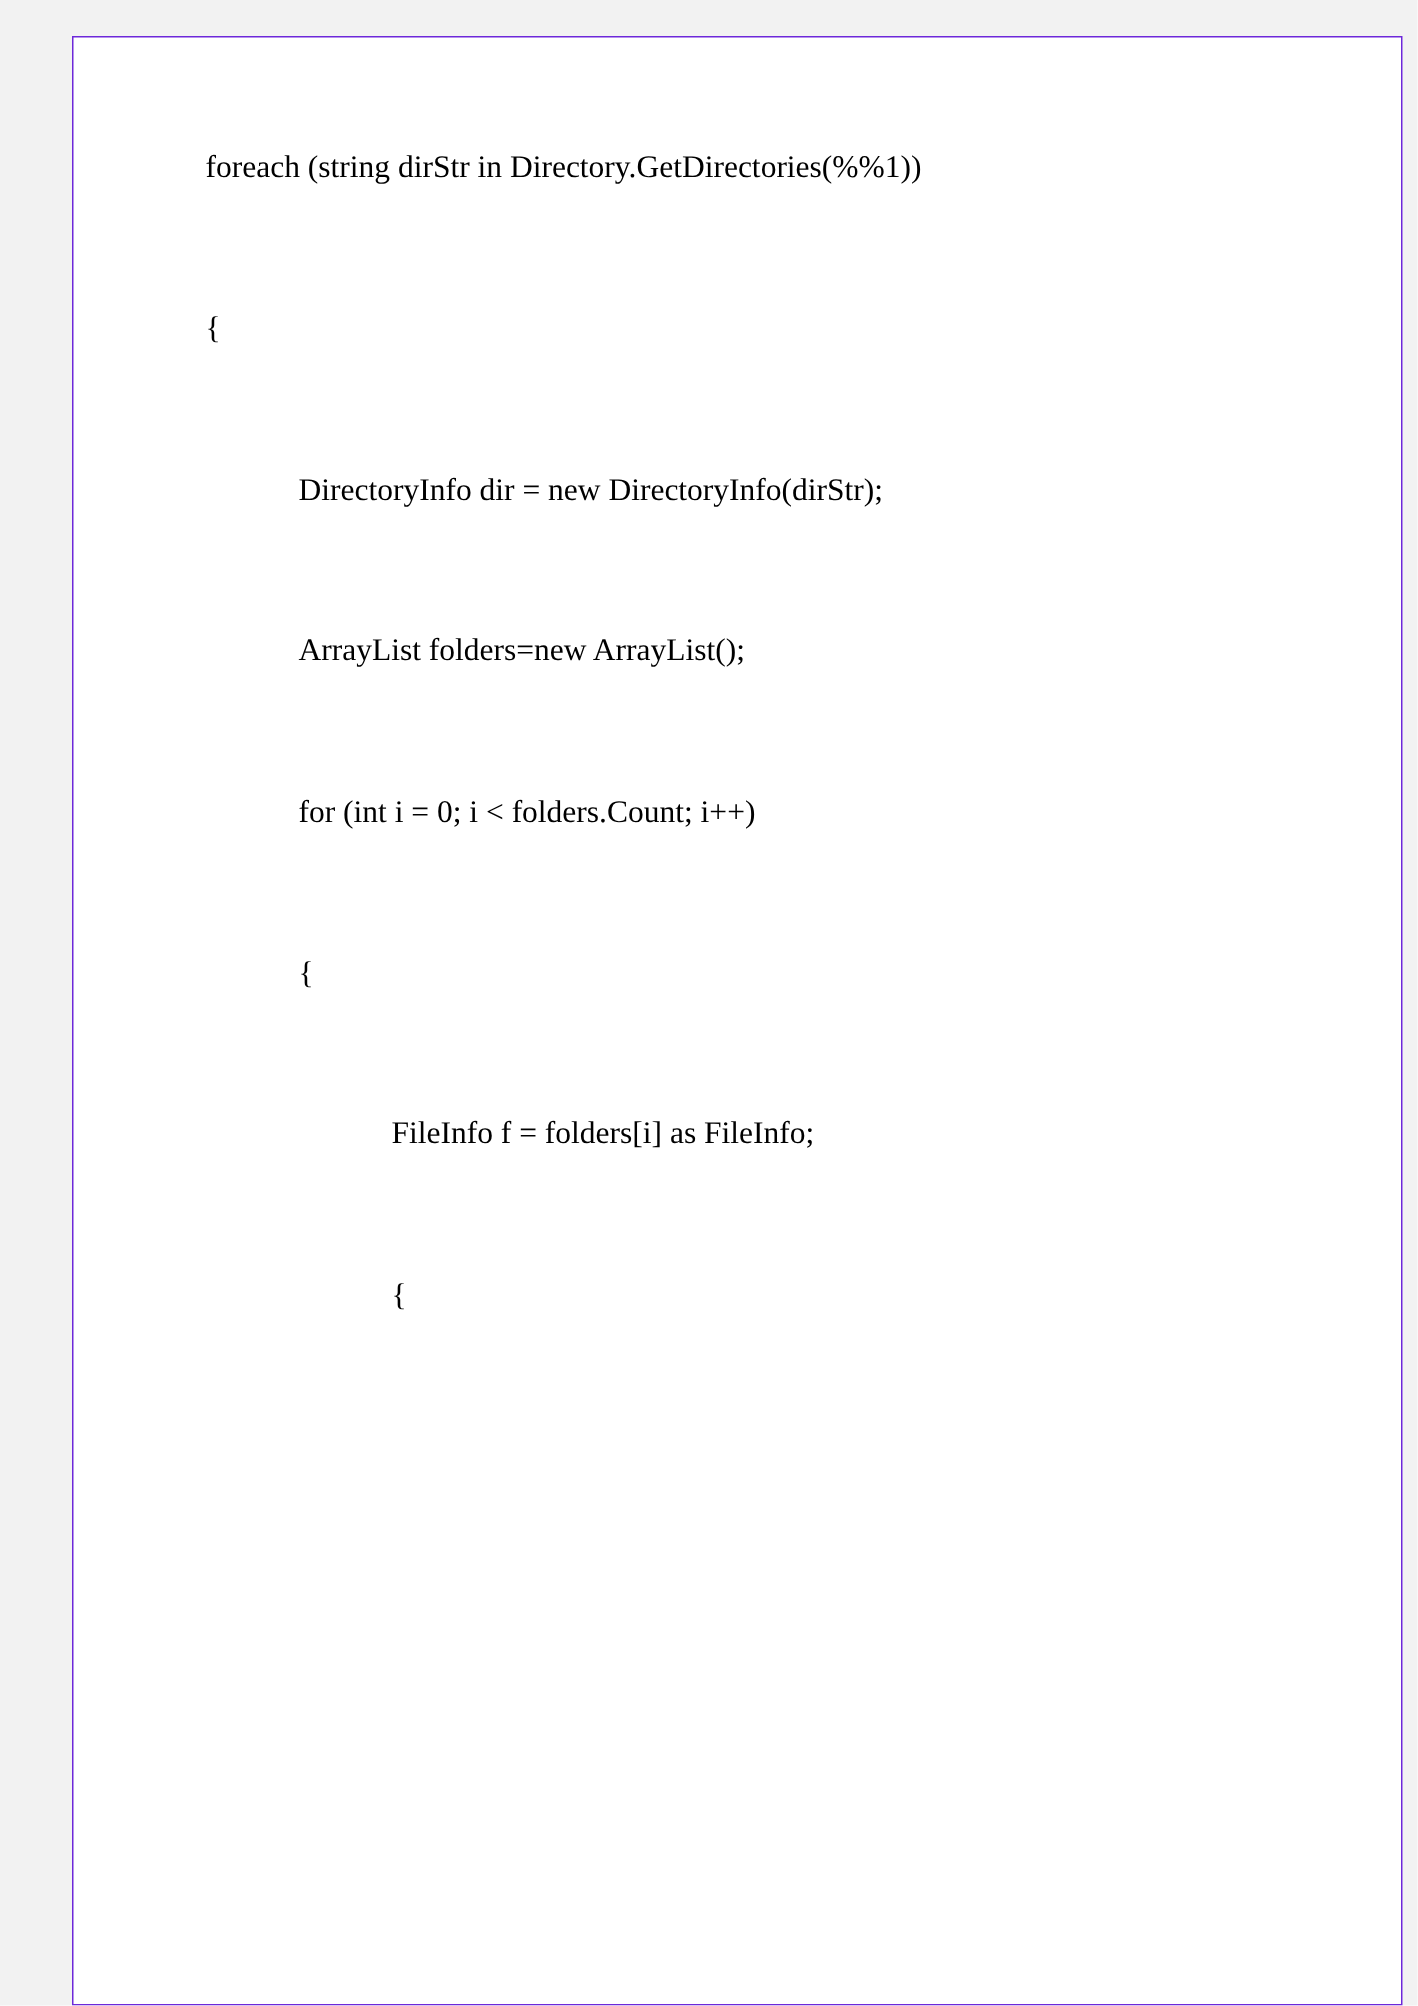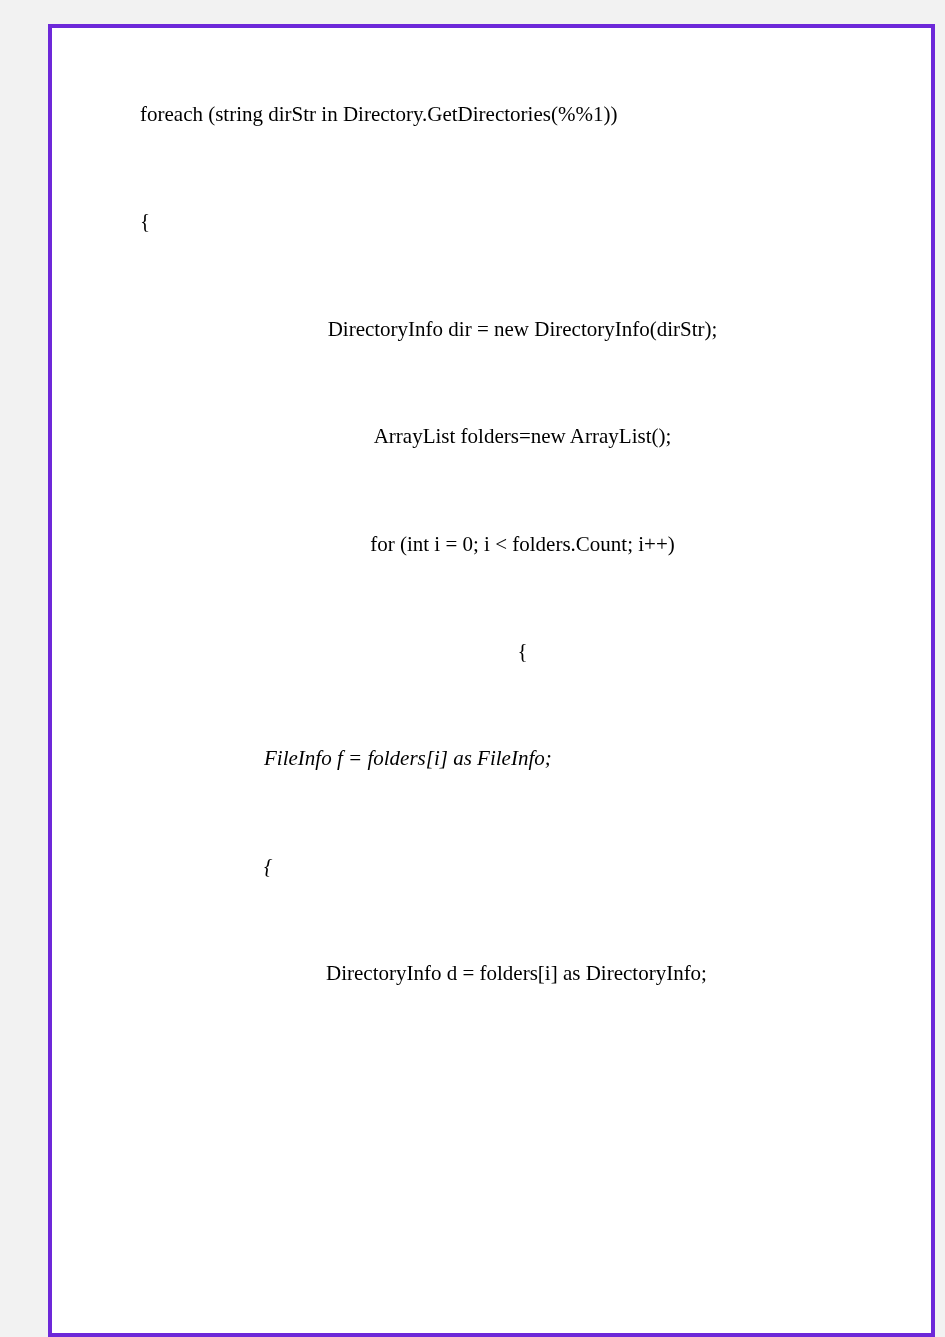--- a/index.html
+++ b/index.html
@@ -14,45 +14,44 @@
       position: relative;
       font-family: "Times New Roman", Times, serif;
     }
     .page {
       background: #ffffff;
       position: absolute;
       left: 48px;
       top: 24px;
       right: 10px;
       bottom: 0;
-      border: 4px solid #6d28d9;
+      border: 1px solid #6d28d9;
       padding: 72px 88px 72px 88px;
     }
     .code-line {
       font-size: 21px;
       color: #000000;
       line-height: 1.4;
       margin-bottom: 78px;
       white-space: pre;
       font-family: "Times New Roman", Times, serif;
     }
     .code-line:last-child {
       margin-bottom: 0;
     }
     .indent-0 { padding-left: 0; }
-    .indent-1 { padding-left: 62px; text-align: center; }
-    .indent-2 { padding-left: 124px; font-style: italic; }
+    .indent-1 { padding-left: 62px; }
+    .indent-2 { padding-left: 124px; }
     .indent-3 { padding-left: 186px; }
   </style>
 </head>
 <body>
 
 <div class="page">
   <div class="code-line indent-0">foreach (string dirStr in Directory.GetDirectories(%%1))</div>
   <div class="code-line indent-0">{</div>
   <div class="code-line indent-1">DirectoryInfo dir = new DirectoryInfo(dirStr);</div>
   <div class="code-line indent-1">ArrayList folders=new ArrayList();</div>
   <div class="code-line indent-1">for (int i = 0; i &lt; folders.Count; i++)</div>
   <div class="code-line indent-1">{</div>
   <div class="code-line indent-2">FileInfo f = folders[i] as FileInfo;</div>
   <div class="code-line indent-2">{</div>
-  <div class="code-line indent-3">DirectoryInfo d = folders[i] as DirectoryInfo;</div>
 </div>
 
 </body></html>

